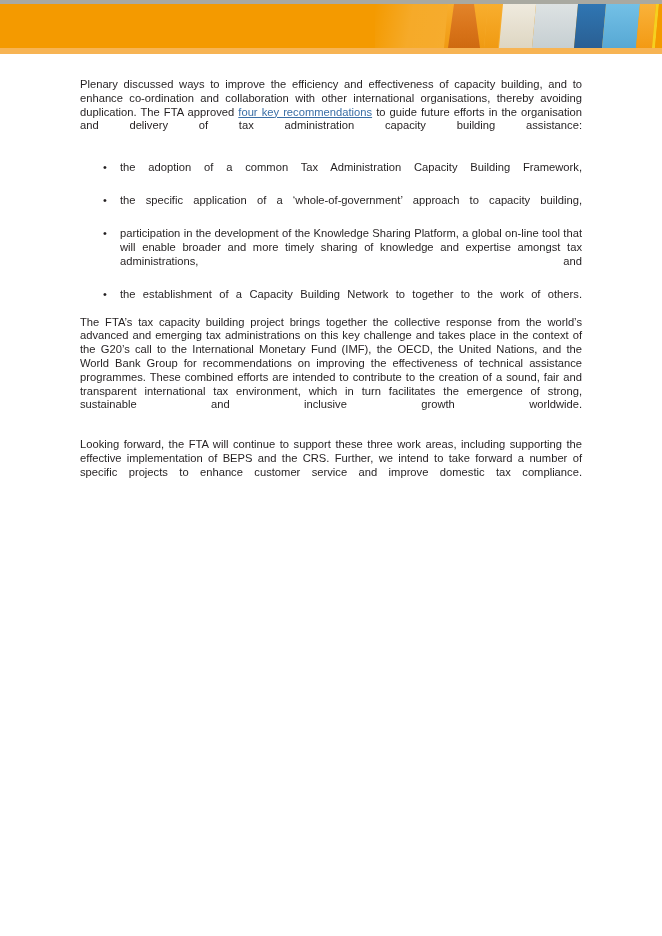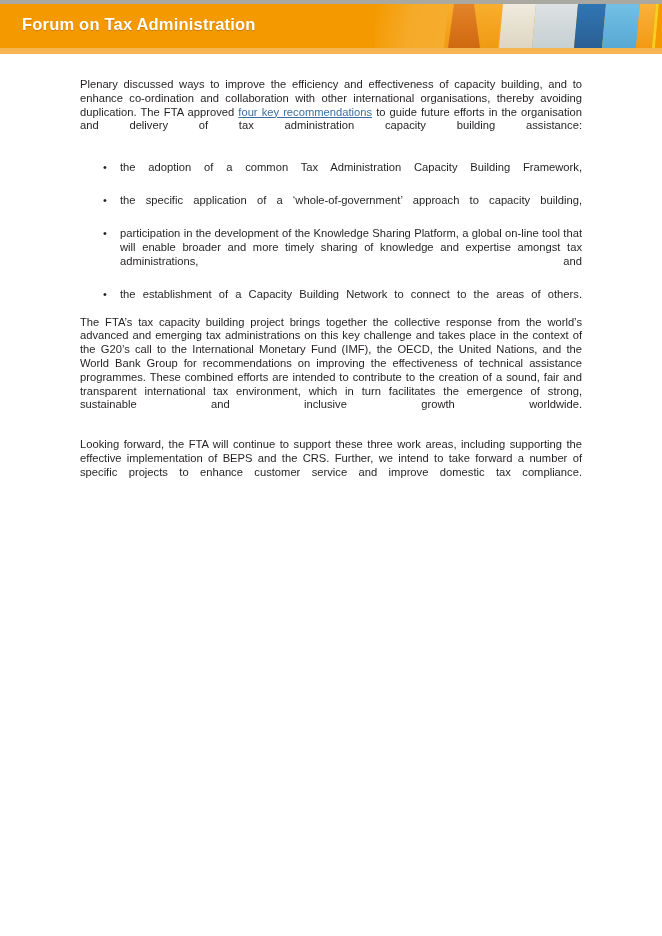--- a/index.html
+++ b/index.html
@@ -203,21 +203,20 @@
         <polygon points="200,0 216,0 212,44 196,44" fill="url(#gOrange2)"></polygon>
 
         <polygon points="216,0 219,0 215,44 212,44" fill="#f5d020"></polygon>
 
         <polygon points="219,0 222,0 222,44 215,44" fill="#f49a00"></polygon>
       </svg>
     </div>
 
     <div class="header-bottomstrip"></div>
 
-    <div class="header-title">Forum on Tax Administration</div>
   </div>
 
   <div class="content">
 
     <p class="para"><span>Plenary discussed ways to improve the efficiency and effectiveness of capacity building, and to enhance co-ordination and collaboration with other international organisations, thereby avoiding duplication. The FTA approved </span><a class="inline-link" href="#">four key recommendations</a><span> to guide future efforts in the organisation and delivery of tax administration capacity building assistance:</span></p>
 
     <ul class="bullets">
       <li>
         <span class="bullet-glyph">•</span>
         <span class="li-text">the adoption of a common Tax Administration Capacity Building Framework,</span>
@@ -225,21 +224,21 @@
       <li>
         <span class="bullet-glyph">•</span>
         <span class="li-text">the specific application of a ‘whole-of-government’ approach to capacity building,</span>
       </li>
       <li>
         <span class="bullet-glyph">•</span>
         <span class="li-text">participation in the development of the Knowledge Sharing Platform, a global on-line tool that will enable broader and more timely sharing of knowledge and expertise amongst tax administrations, and</span>
       </li>
       <li>
         <span class="bullet-glyph">•</span>
-        <span class="li-text">the establishment of a Capacity Building Network to connect to the areas of others.</span>
+        <span class="li-text">the establishment of a Capacity Building Network to together to the work of others.</span>
       </li>
     </ul>
 
     <p class="para gap-para-double">The FTA’s tax capacity building project brings together the collective response from the world’s advanced and emerging tax administrations on this key challenge and takes place in the context of the G20’s call to the International Monetary Fund (IMF), the OECD, the United Nations, and the World Bank Group for recommendations on improving the effectiveness of technical assistance programmes.   These combined efforts are intended to contribute to the creation of a sound, fair and transparent international tax environment, which in turn facilitates the emergence of strong, sustainable and inclusive growth worldwide.</p>
 
     <p class="para gap-para-double">Looking forward, the FTA will continue to support these three work areas, including supporting the effective implementation of BEPS and the CRS. Further, we intend to take forward a number of specific projects to enhance customer service and improve domestic tax compliance.</p>
 
   </div>
 
 </div>

